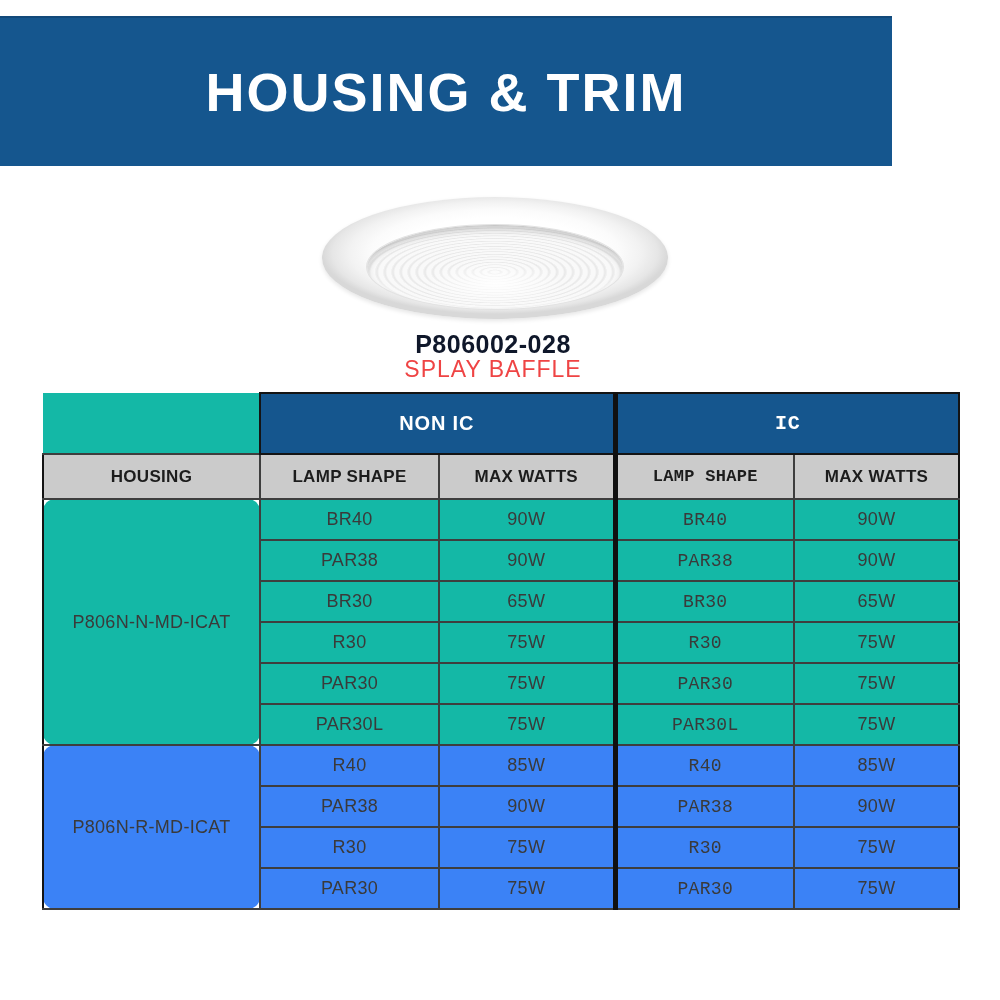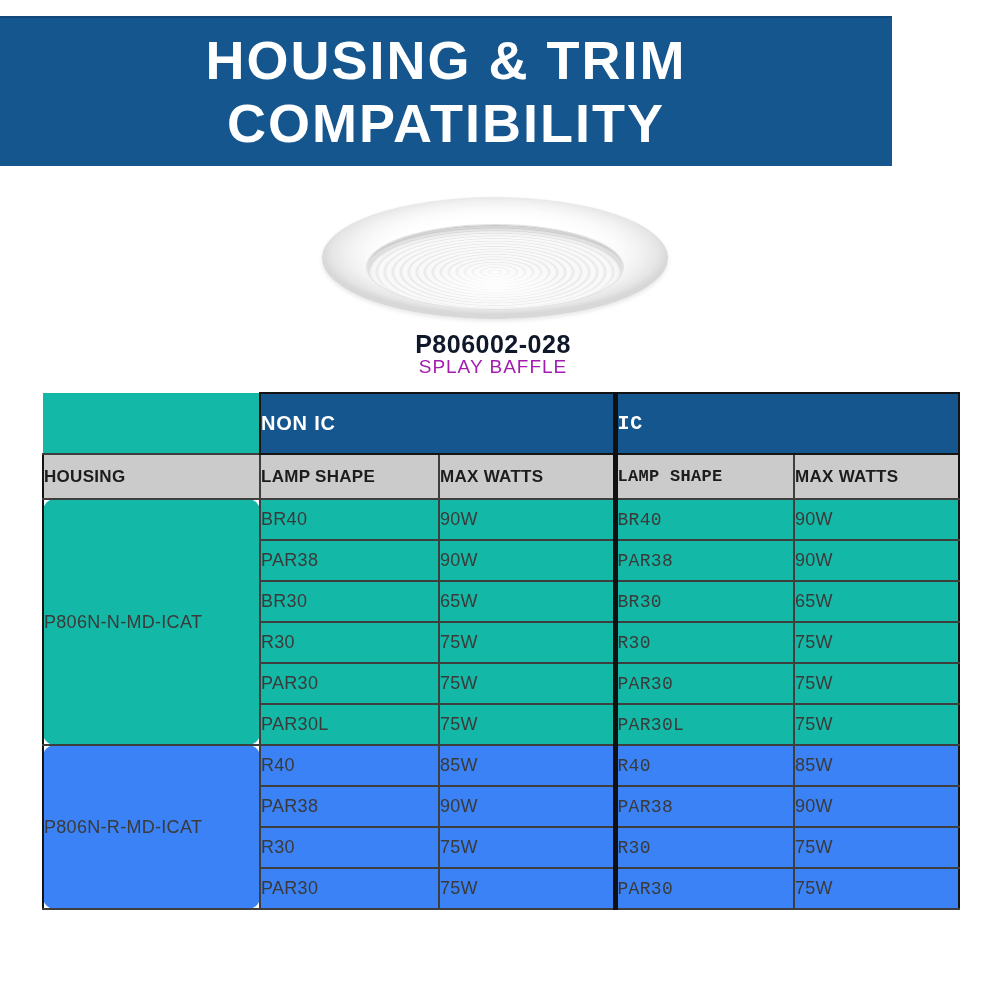--- a/index.html
+++ b/index.html
@@ -60,34 +60,34 @@
   
   .product-code {
     position:absolute; left:0; top:330px;
     width:986px; text-align:center;
     font-size:25px; font-weight:bold;
     letter-spacing:0.5px; color:#0f172a;
   }
   .product-name {
     position:absolute; left:0; top:356px;
     width:986px; text-align:center;
-    font-size:19px; font-weight:normal;
-    letter-spacing:1px; color:#a21caf;
+    font-size:23px; font-weight:normal;
+    letter-spacing:1px; color:#ef4444;
   }
 
   
   table.compat {
     position:absolute; left:42px; top:392px;
     width:916px;
     border-collapse:collapse;
     table-layout:fixed;
   }
   .compat th, .compat td {
     border:2px solid #3e3e3e;
-    text-align:left;
+    text-align:center;
     vertical-align:middle;
     padding:0;
   }
   .blank-cell {
     border:none !important;
     background:#ffffff;
   }
   tr.blue-row { height:61px; }
   tr.colhead-row { height:45px; }
   tr.data-row { height:41px; }
@@ -117,21 +117,20 @@
   tbody.group-alt td { background:#3b82f6; }
   .thick-left { border-left:5px solid #101010 !important;font-family:Liberation Mono, monospace; }
   .compat .outer-l { border-left-color:#141414; }
   .compat .outer-r { border-right-color:#141414; }
 </style>
 </head>
 <body>
 
 <div class="banner">
   <div class="banner-line">HOUSING &amp; TRIM</div>
-  <div class="banner-line">COMPATIBILITY</div>
 </div>
 
 <div class="trim">
   <div class="trim-flange"></div>
   <div class="trim-baffle"></div>
 </div>
 
 <div class="product-code">P806002-028</div>
 <div class="product-name">SPLAY BAFFLE</div>
 

